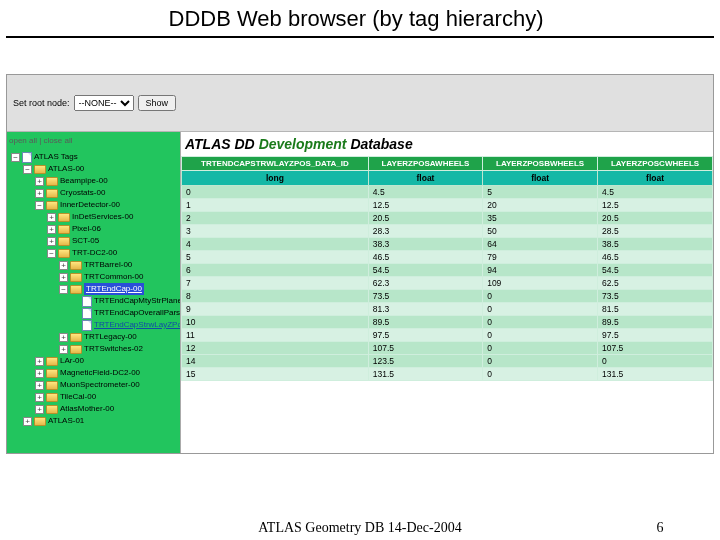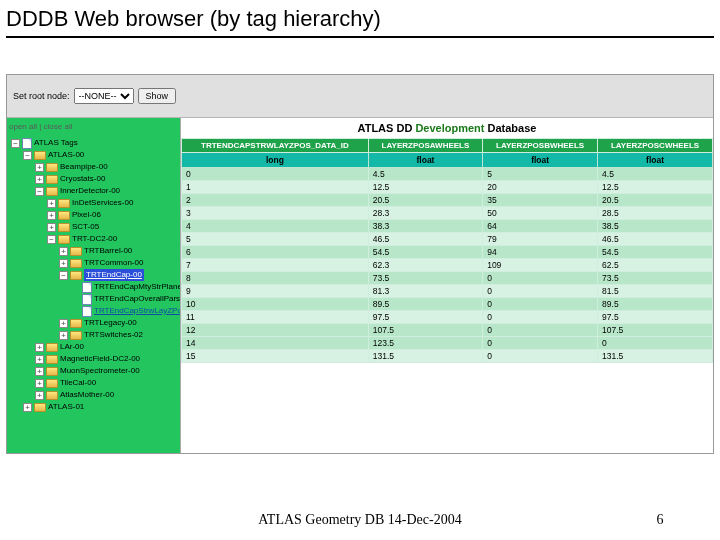--- a/index.html
+++ b/index.html
@@ -9,37 +9,37 @@
     height: 540px;
     font-family: Arial, Helvetica, sans-serif;
     background: #fff;
     overflow: hidden;
     font-size: 10px;
   }
   .slide-title {
     font-family: "Comic Sans MS", cursive, sans-serif;
     font-size: 22px;
     padding: 6px 8px 4px 0;
-    text-align: left;
+    text-align: center;
     border-bottom: 2px solid #000;
     margin: 0 6px;
   }
   .app {
     margin: 36px 6px 0 6px;
     border: 1px solid #999;
     background: #e0e0e0;
     height: 380px;
     display: flex;
     flex-direction: column;
   }
   .toolbar {
     display: flex;
     align-items: center;
     gap: 4px;
-    padding: 13px 6px;
+    padding: 20px 6px;
     background: #e0e0e0;
     border-bottom: 1px solid #b5b5b5;
     font-size: 9px;
   }
   .toolbar select {
     font-size: 9px;
     height: 16px;
   }
   .toolbar button {
     font-size: 9px;
@@ -106,24 +106,25 @@
   .link { color: #114da6; text-decoration: underline; }
 
   .data-pane {
     flex: 1;
     background: #fff;
     overflow: auto;
     display: flex;
     flex-direction: column;
   }
   .dd-title {
-    text-align: center;
+    text-align: left;
     font-weight: bold;
-    font-size: 11px;
+    font-size: 14px;
     padding: 4px;
+    font-style: italic;
   }
   .dd-title .dev { color: #1a7a1a; }
   table.grid {
     border-collapse: collapse;
     width: 100%;
     font-size: 8.5px;
   }
   table.grid th {
     background: #1fa34a;
     color: #fff;
@@ -146,21 +147,21 @@
   }
   table.grid tr.data.alt td {
     background: #d7f1e3;
   }
   table.grid tr.highlight td {
     background: #7f9ed6 !important;
     color: #000;
   }
   .footer {
     position: absolute;
-    bottom: 12px;
+    bottom: 4px;
     left: 0;
     width: 720px;
     display: flex;
     font-family: "Times New Roman", serif;
     font-size: 14px;
   }
   .footer .mid { flex: 1; text-align: center; }
   .footer .num { width: 120px; text-align: center; }
 </style>
 </head>

